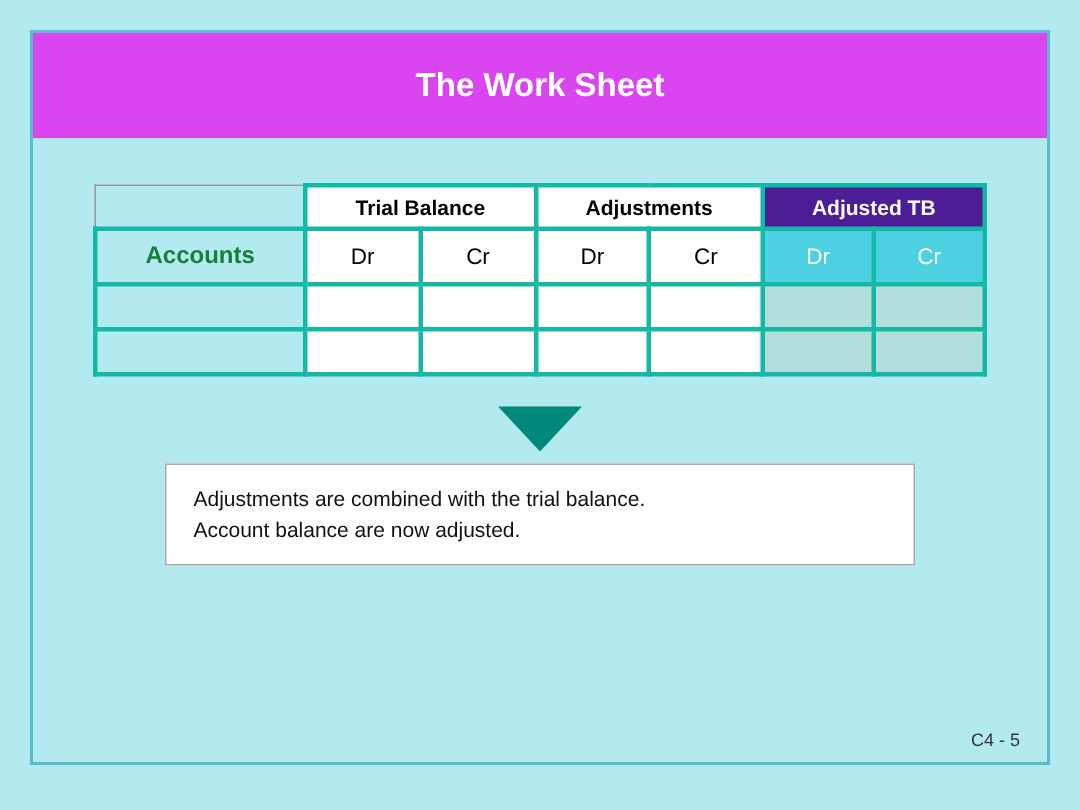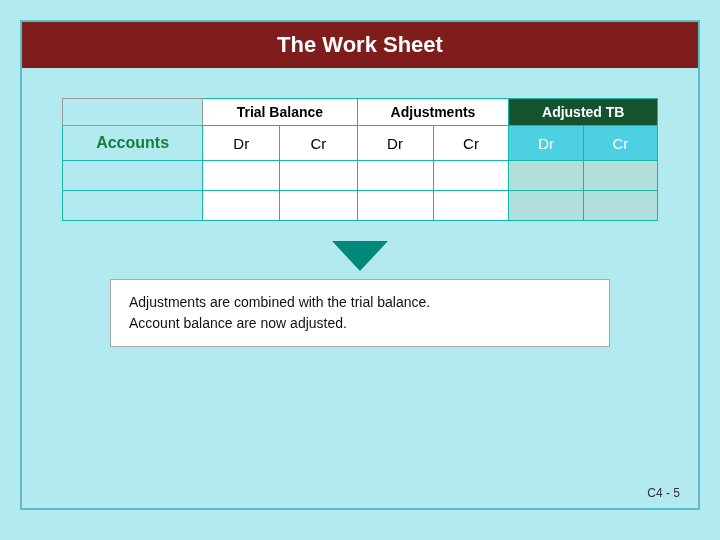--- a/index.html
+++ b/index.html
@@ -17,45 +17,45 @@
       width: 680px;
       height: 490px;
       background: #b2eaf0;
       border: 2px solid #5bbccc;
       position: absolute;
       top: 20px;
       left: 20px;
     }
 
     .title-bar {
-      background: #7f1d1d;
+      background: #d946ef;
       color: white;
       font-size: 22px;
       font-weight: bold;
       text-align: center;
-      padding: 10px 0;
+      padding: 22px 0;
       width: 100%;
     }
 
     .content-area {
       padding: 30px 40px 20px 40px;
     }
 
     .table-wrapper {
       width: 100%;
       margin-bottom: 20px;
     }
 
     table {
       border-collapse: collapse;
       width: 100%;
     }
 
     table td, table th {
-      border: 1px solid #14b8a6;
+      border: 3px solid #14b8a6;
       padding: 0;
     }
 
     .header-row-1 td {
       background: white;
       text-align: center;
       font-weight: bold;
       font-size: 14px;
       padding: 5px 8px;
     }
@@ -67,21 +67,21 @@
 
     .col-group-header {
       text-align: center;
       font-weight: bold;
       font-size: 14px;
       padding: 5px 4px;
       background: white;
     }
 
     .col-group-header.adj-tb {
-      background: #14532d;
+      background: #4c1d95;
       color: white;
     }
 
     .header-row-2 td {
       background: white;
       text-align: center;
       font-weight: bold;
       font-size: 14px;
       padding: 5px 8px;
     }

